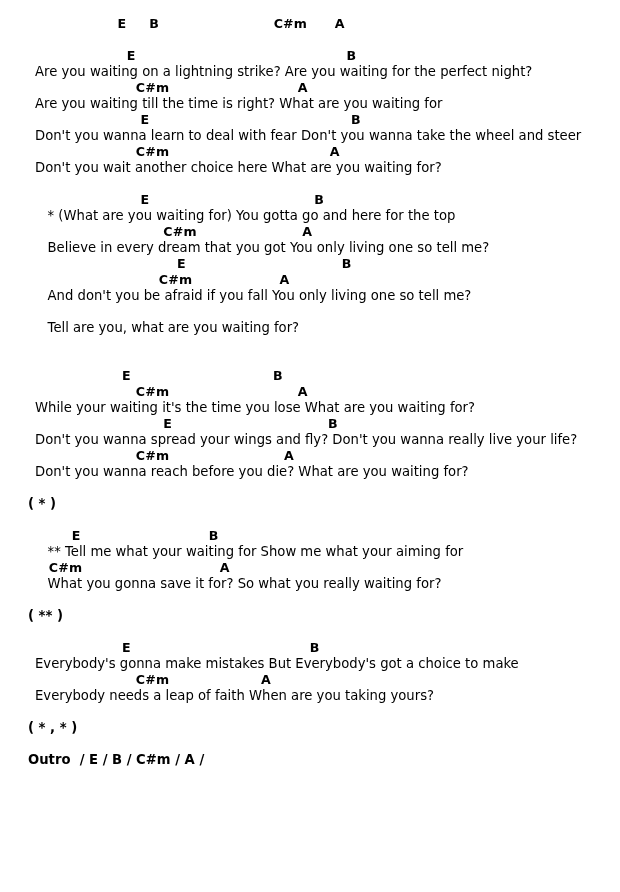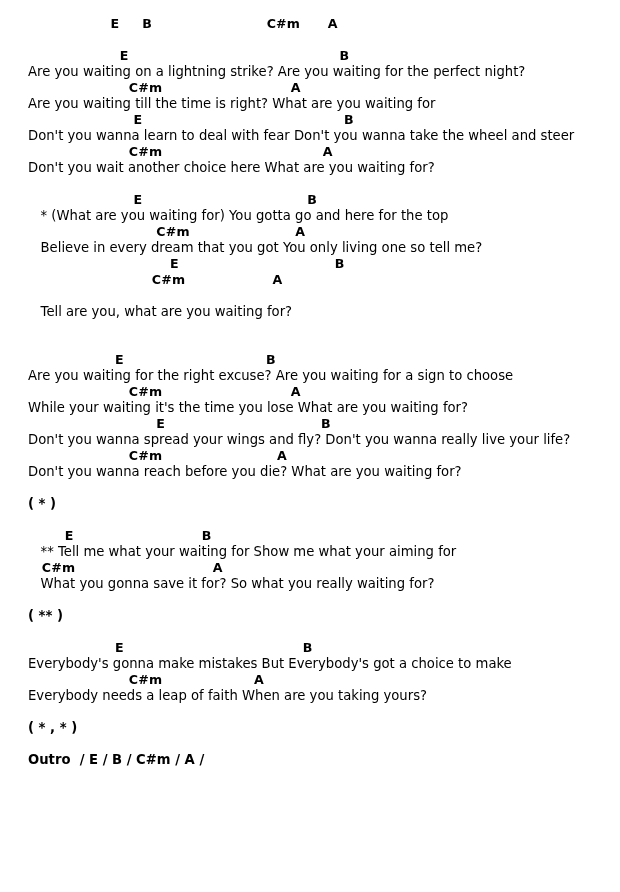--- a/index.html
+++ b/index.html
@@ -34,20 +34,21 @@
     letter-spacing: 0.2px;
   }
   .lyricline {
     font-weight: normal;
   }
   .blank {
     height: 16px;
   }
   .pad {
     padding-left: 28px;
+    margin-left: 7px;
   }
   .sectionlabel {
     white-space: pre;
     font-weight: bold;
     font-size: 13.2px;
     line-height: 15.5px;
     height: 16px;
     padding-left: 28px;
   }
 </style>
@@ -67,26 +68,26 @@
       <div class="line lyricline pad">Don't you wanna learn to deal with fear Don't you wanna take the wheel and steer</div>
       <div class="line chordline pad">                      C#m                                   A</div>
       <div class="line lyricline pad">Don't you wait another choice here What are you waiting for?</div>
       <div class="line blank"></div>
       <div class="line chordline pad">                       E                                    B</div>
       <div class="line lyricline pad">   * (What are you waiting for) You gotta go and here for the top</div>
       <div class="line chordline pad">                            C#m                       A</div>
       <div class="line lyricline pad">   Believe in every dream that you got You only living one so tell me?</div>
       <div class="line chordline pad">                               E                                  B</div>
       <div class="line chordline pad">                           C#m                   A</div>
+      <div class="line lyricline pad">   And don't you be afraid if you fall You only living one so tell me?</div>
       <div class="line blank"></div>
       <div class="line lyricline pad">   Tell are you, what are you waiting for?</div>
       <div class="line blank"></div>
       <div class="line blank"></div>
       <div class="line chordline pad">                   E                               B</div>
-      <div class="line lyricline pad">Are you waiting for the right excuse? Are you waiting for a sign to choose</div>
       <div class="line chordline pad">                      C#m                            A</div>
       <div class="line lyricline pad">While your waiting it's the time you lose What are you waiting for?</div>
       <div class="line chordline pad">                            E                                  B</div>
       <div class="line lyricline pad">Don't you wanna spread your wings and fly? Don't you wanna really live your life?</div>
       <div class="line chordline pad">                      C#m                         A</div>
       <div class="line lyricline pad">Don't you wanna reach before you die? What are you waiting for?</div>
       <div class="line blank"></div>
       <div class="sectionlabel">( * )</div>
       <div class="line blank"></div>
       <div class="line chordline pad">        E                            B</div>

